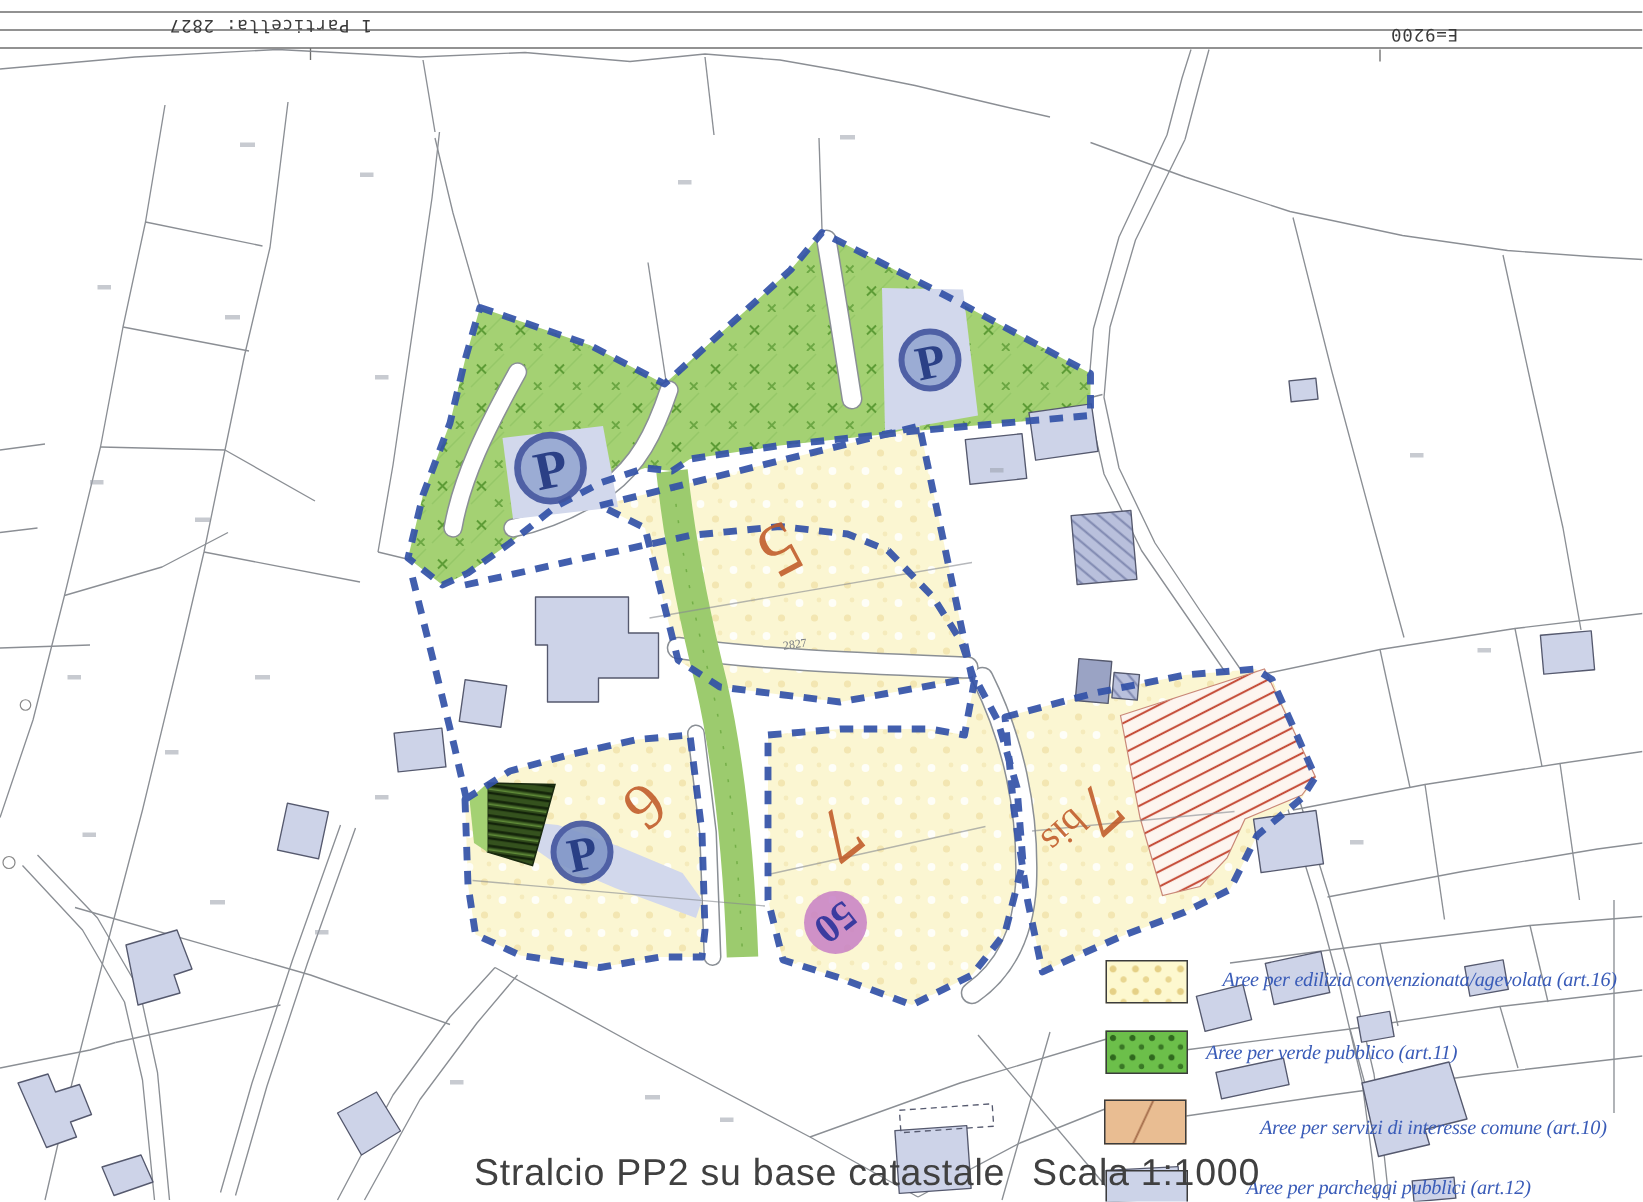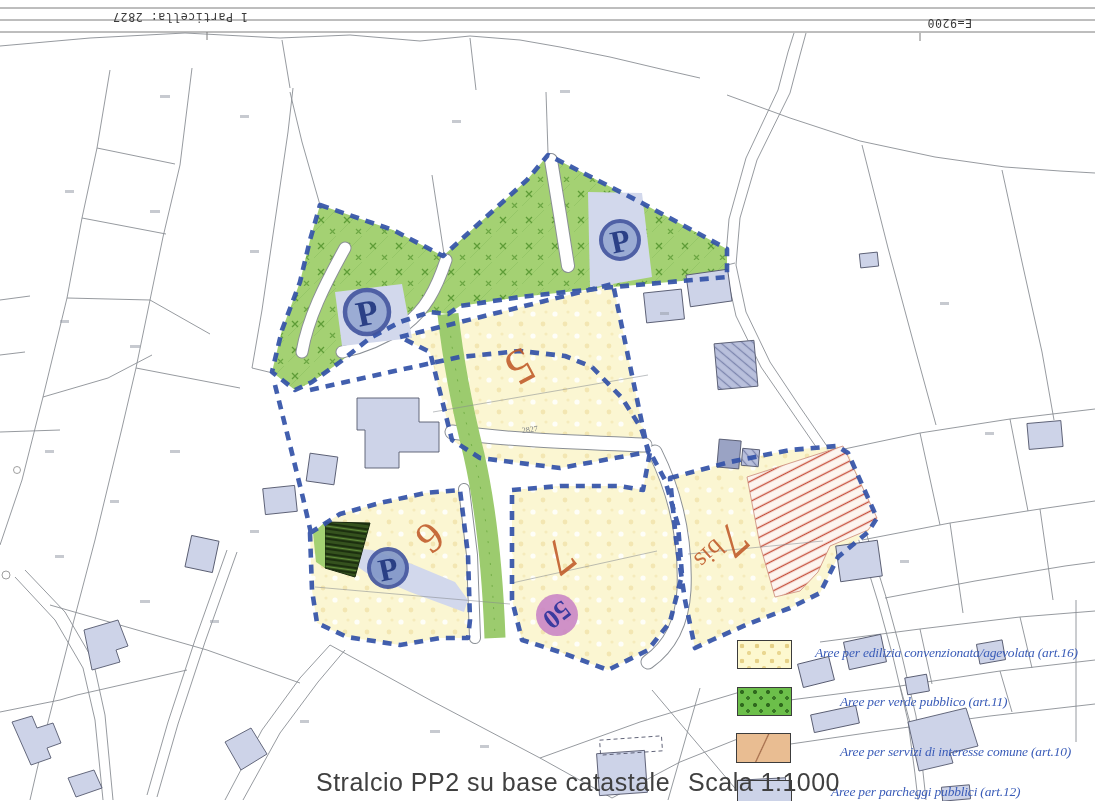--- a/index.html
+++ b/index.html
@@ -279,21 +279,21 @@
 
 <div class="ovl hdr" style="left:8px;top:10px;width:240px;">1 Particella: 2827</div>
 <div class="ovl hdr" style="left:872px;top:16px;width:100px;">E=9200</div>
 
 
 <div>
   <div class="lg-swatch sw-yellow" style="left:737px;top:640px;width:55px;height:29px;"></div>
   <div class="lg-label" style="left:815px;top:645px;">Aree per edilizia convenzionata/agevolata (art.16)</div>
 
   <div class="lg-swatch sw-green" style="left:737px;top:687px;width:55px;height:29px;"></div>
-  <div class="lg-label" style="left:840px;top:694px;">Aree per verde pubblico (art.11)</div>
+  <div class="lg-label" style="left:804px;top:694px;">Aree per verde pubblico (art.11)</div>
 
   <div class="lg-swatch sw-orange" style="left:736px;top:733px;width:55px;height:30px;"></div>
   <div class="lg-label" style="left:840px;top:744px;">Aree per servizi di interesse comune (art.10)</div>
 
   <div class="lg-swatch sw-blue" style="left:737px;top:780px;width:55px;height:28px;"></div>
   <div class="lg-label" style="left:815px;top:784px;margin-left:16px;">Aree per parcheggi pubblici (art.12)</div>
 </div>
 
 <div class="ovl" id="title">
   <span>Stralcio PP2 su base catastale</span><span class="scale">Scala 1:1000</span>

